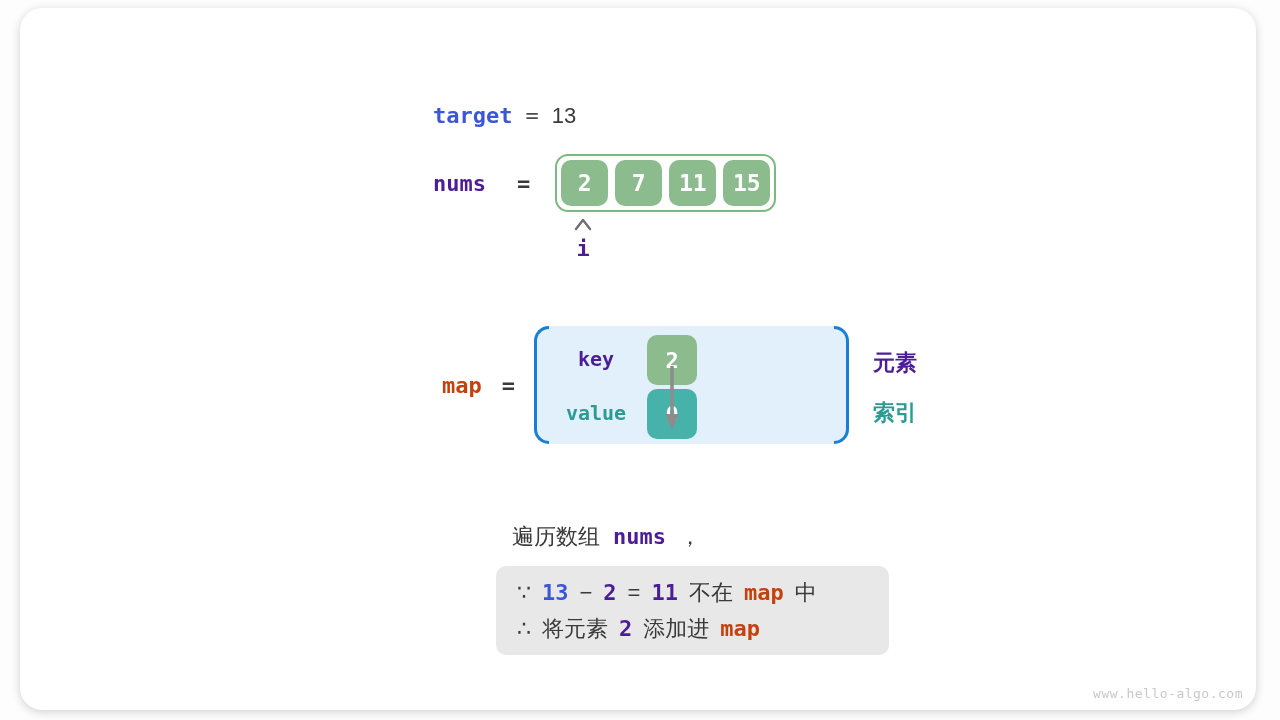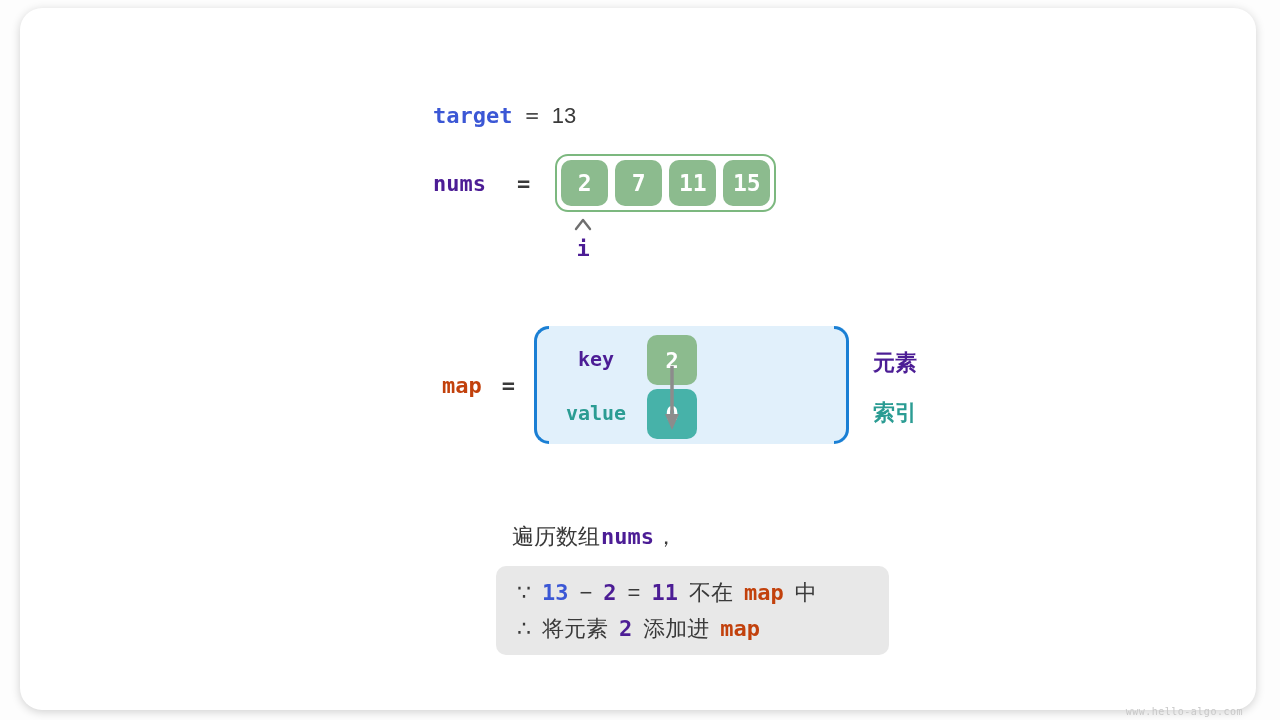--- a/index.html
+++ b/index.html
@@ -111,21 +111,21 @@
   .value-box { top: 63px; background: #47b2a9; }
   .kv-arrow  { position: absolute; left: 128px; top: 36px; width: 20px; height: 74px; }
 
   .legend { font-size: 22px; font-weight: bold; }
   .legend-key   { left: 853px; top: 340px; text-align: right; }
   .legend-value { left: 853px; top: 390px; text-align: center; }
 
   
   .caption {
     left: 492px; top: 514px;
-    display: flex; align-items: baseline; gap: 1px;
+    display: flex; align-items: baseline; gap: 13px;
     font-size: 22px;
   }
   .note-box {
     left: 476px; top: 558px;
     width: 393px; height: 89px;
     background: #e8e8e8;
     border-radius: 10px;
     padding: 9px 0 0 21px;
     box-sizing: border-box;
   }
@@ -133,24 +133,23 @@
     display: flex; align-items: baseline; gap: 11px;
     font-size: 22px;
     line-height: 36px;
     white-space: nowrap;
   }
 
   .watermark {
     left: 1063px; top: 678px; width: 160px;
     text-align: right;
     font-family: "DejaVu Sans Mono", monospace;
-    font-size: 10px;
+    font-size: 13px;
     color: #c8c8c8;
     letter-spacing: 0.5px;
-    margin-top: 20px;
   }
 </style>
 </head>
 <body>
 
 <div class="card">
 
   <div class="abs target-row">
     <span class="mono bold blue">target</span>
     <span class="mono gray">=</span>

